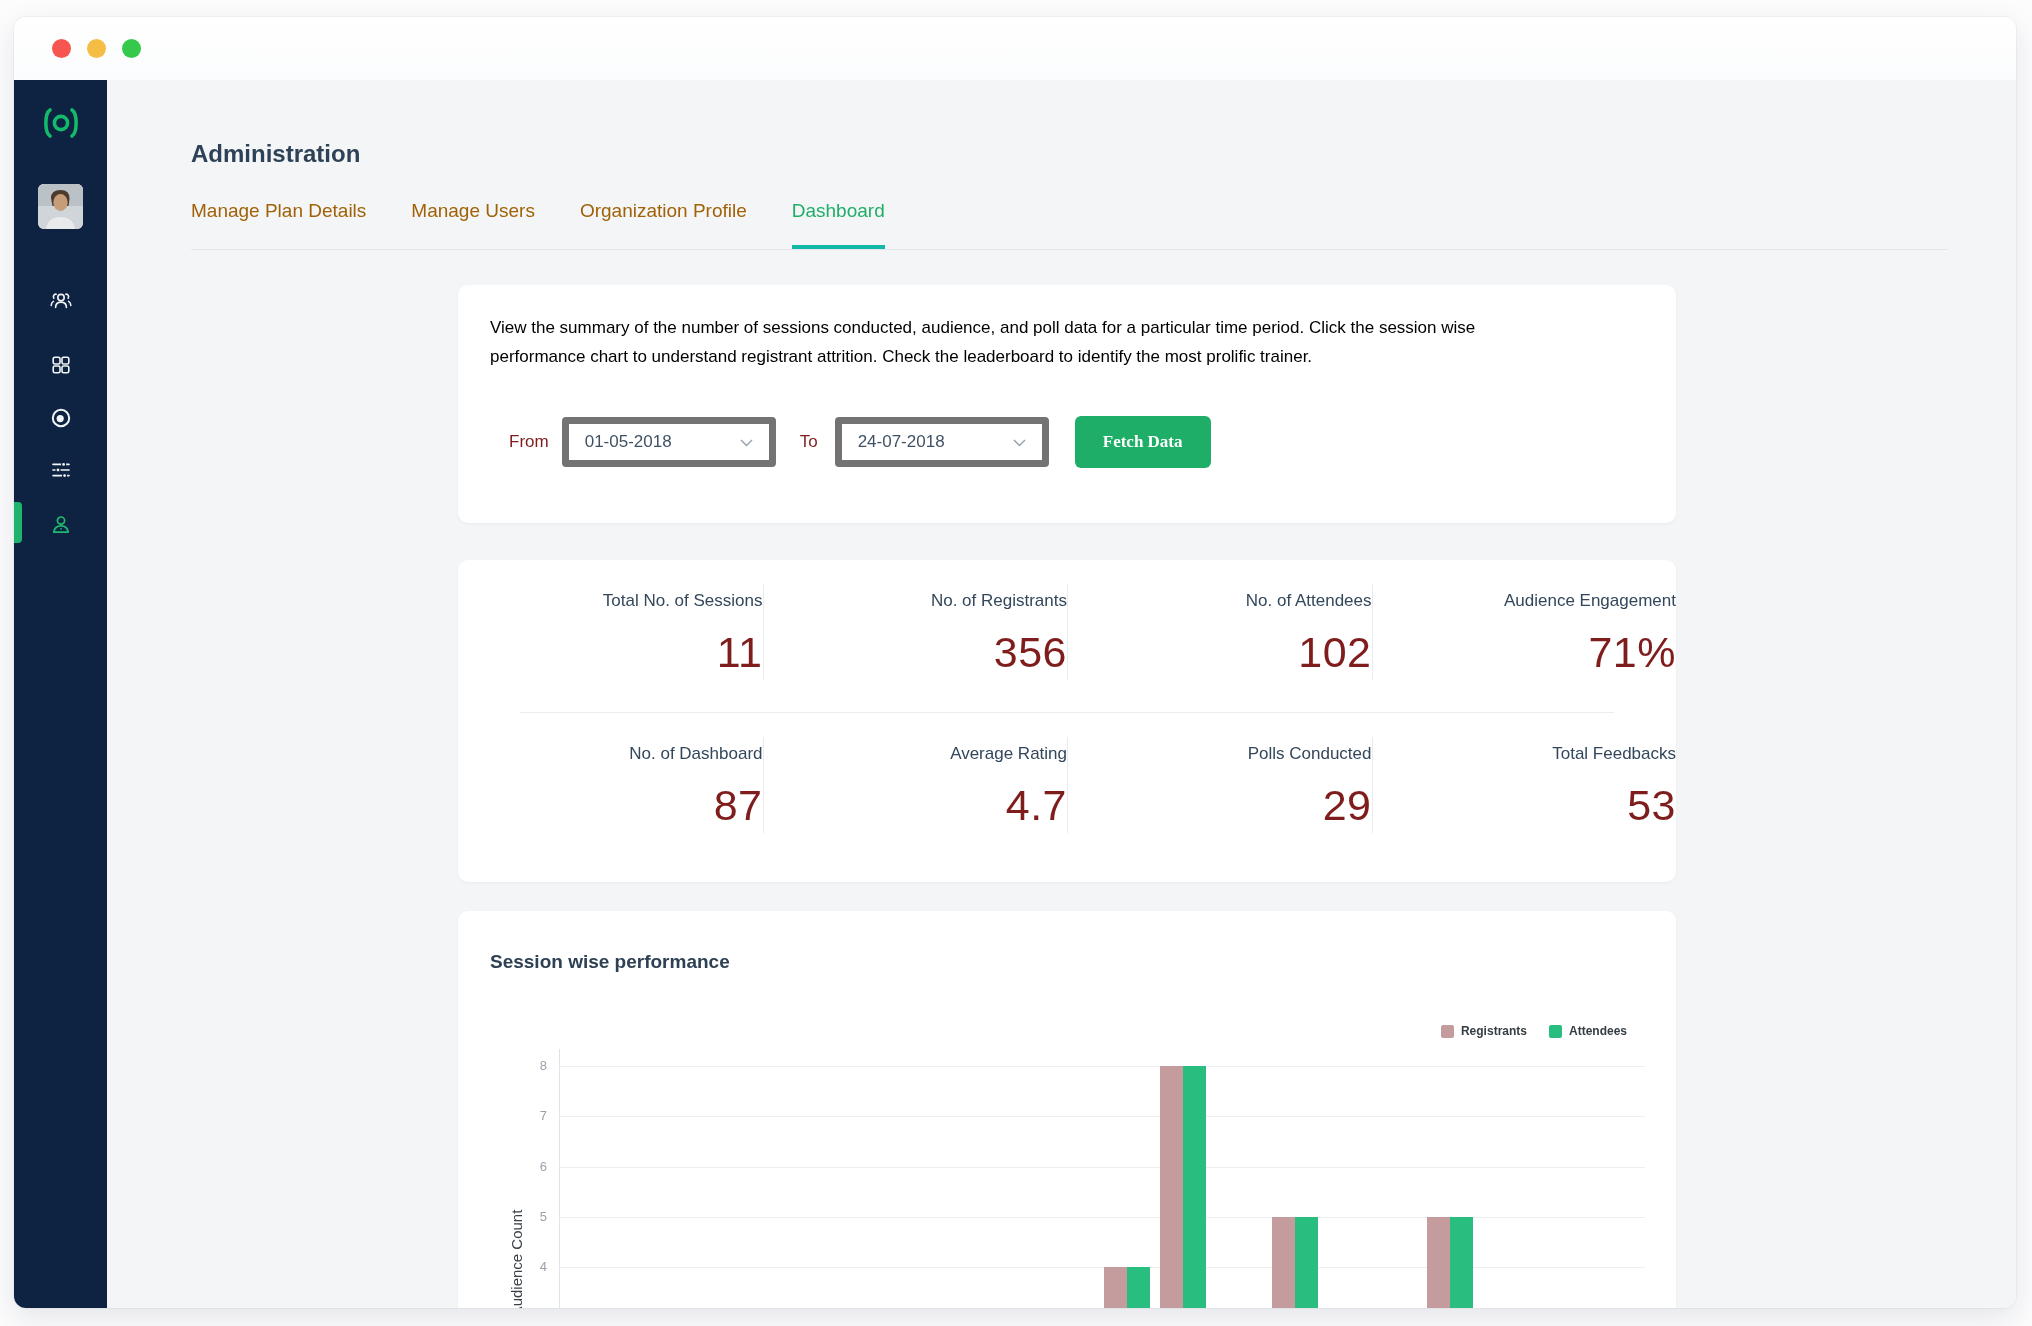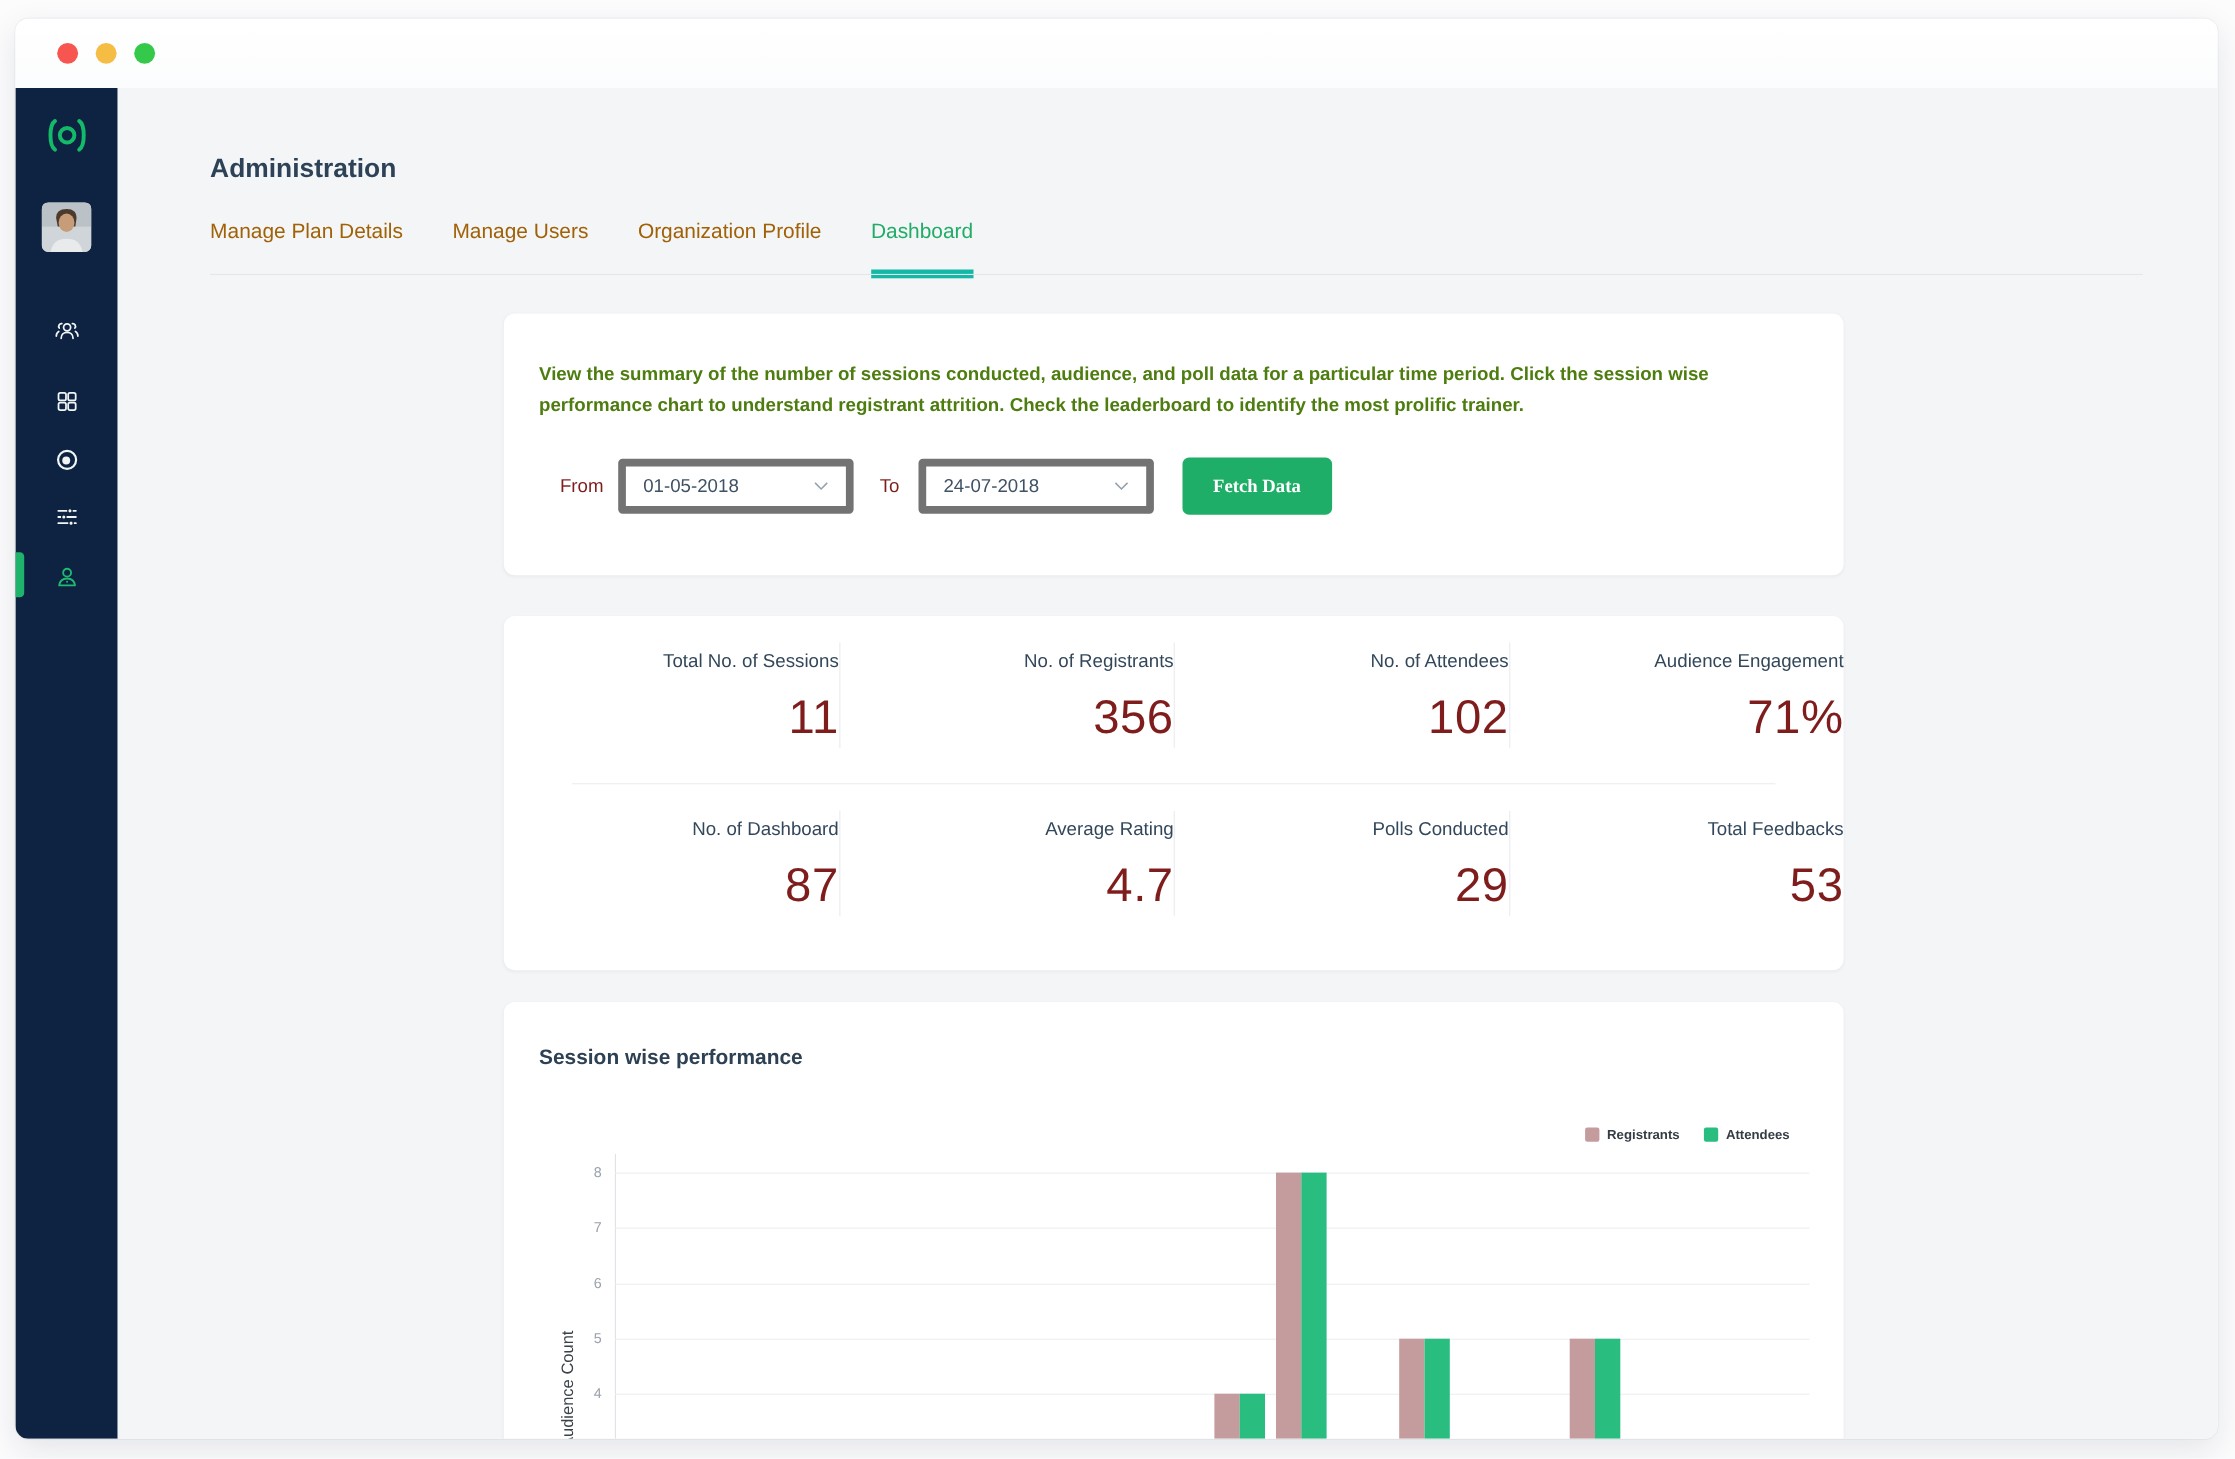--- a/index.html
+++ b/index.html
@@ -27,30 +27,30 @@
   .active-bar { position:absolute; left:0; top:422px; width:8px; height:41px;
     background:#1fb46c; border-radius:0 4px 4px 0; }
   .avatar { width:45px; height:45px; border-radius:6px; overflow:hidden; background:#dfe3e6; }
 
   
   .content { position:relative; flex:1; background:#f3f5f7; overflow:hidden; }
   .page-title { position:absolute; left:84px; top:60px; font-size:24px; font-weight:700; color:#2e4257; }
 
   .tabs { position:absolute; left:84px; top:120px; display:flex; gap:45px; }
   .tab { font-size:19px; color:#a16207; padding-bottom:23px; cursor:pointer; }
-  .tab.active { color:#21ad68; border-bottom:8px solid #14b8a6; }
+  .tab.active { color:#21ad68; border-bottom:4px solid #14b8a6; }
   .tabs-divider { position:absolute; left:84px; right:68px; top:169px; height:1px; background:#e4e7ea; }
 
   .card { position:absolute; left:351px; width:1218px; background:#fff; border-radius:10px;
     box-shadow:0 1px 3px rgba(30,40,60,0.05); }
   .card1 { top:205px; height:238px; }
   .card2 { top:480px; height:322px; }
   .card3 { top:831px; height:520px; }
 
-  .desc { position:absolute; left:32px; top:40px; font-size:17px; line-height:29px; color:#4d7c0f;font-weight:bold; }
+  .desc { position:absolute; left:32px; top:28px; font-size:17px; line-height:29px; color:#000000; }
 
   .controls { position:absolute; left:51px; top:131px; display:flex; align-items:center; }
   .ctl-label { font-size:17px; color:#7f1d1d; }
   .select { width:214px; height:50px; border:7px solid #737373; border-radius:4px; background:#fff;
     display:flex; align-items:center; justify-content:space-between; padding:0 16px; cursor:pointer; }
   .select .val { font-size:17px; color:#3f5264; }
   .fetch-btn { width:136px; height:52px; background:#1fae68; border:none; border-radius:6px;
     color:#fff; font-size:17px; font-weight:700; font-family:Liberation Serif, serif; cursor:pointer; }
   .m13{margin-left:13px}.m24{margin-left:24px}.m17{margin-left:17px}.m26{margin-left:26px}
 

